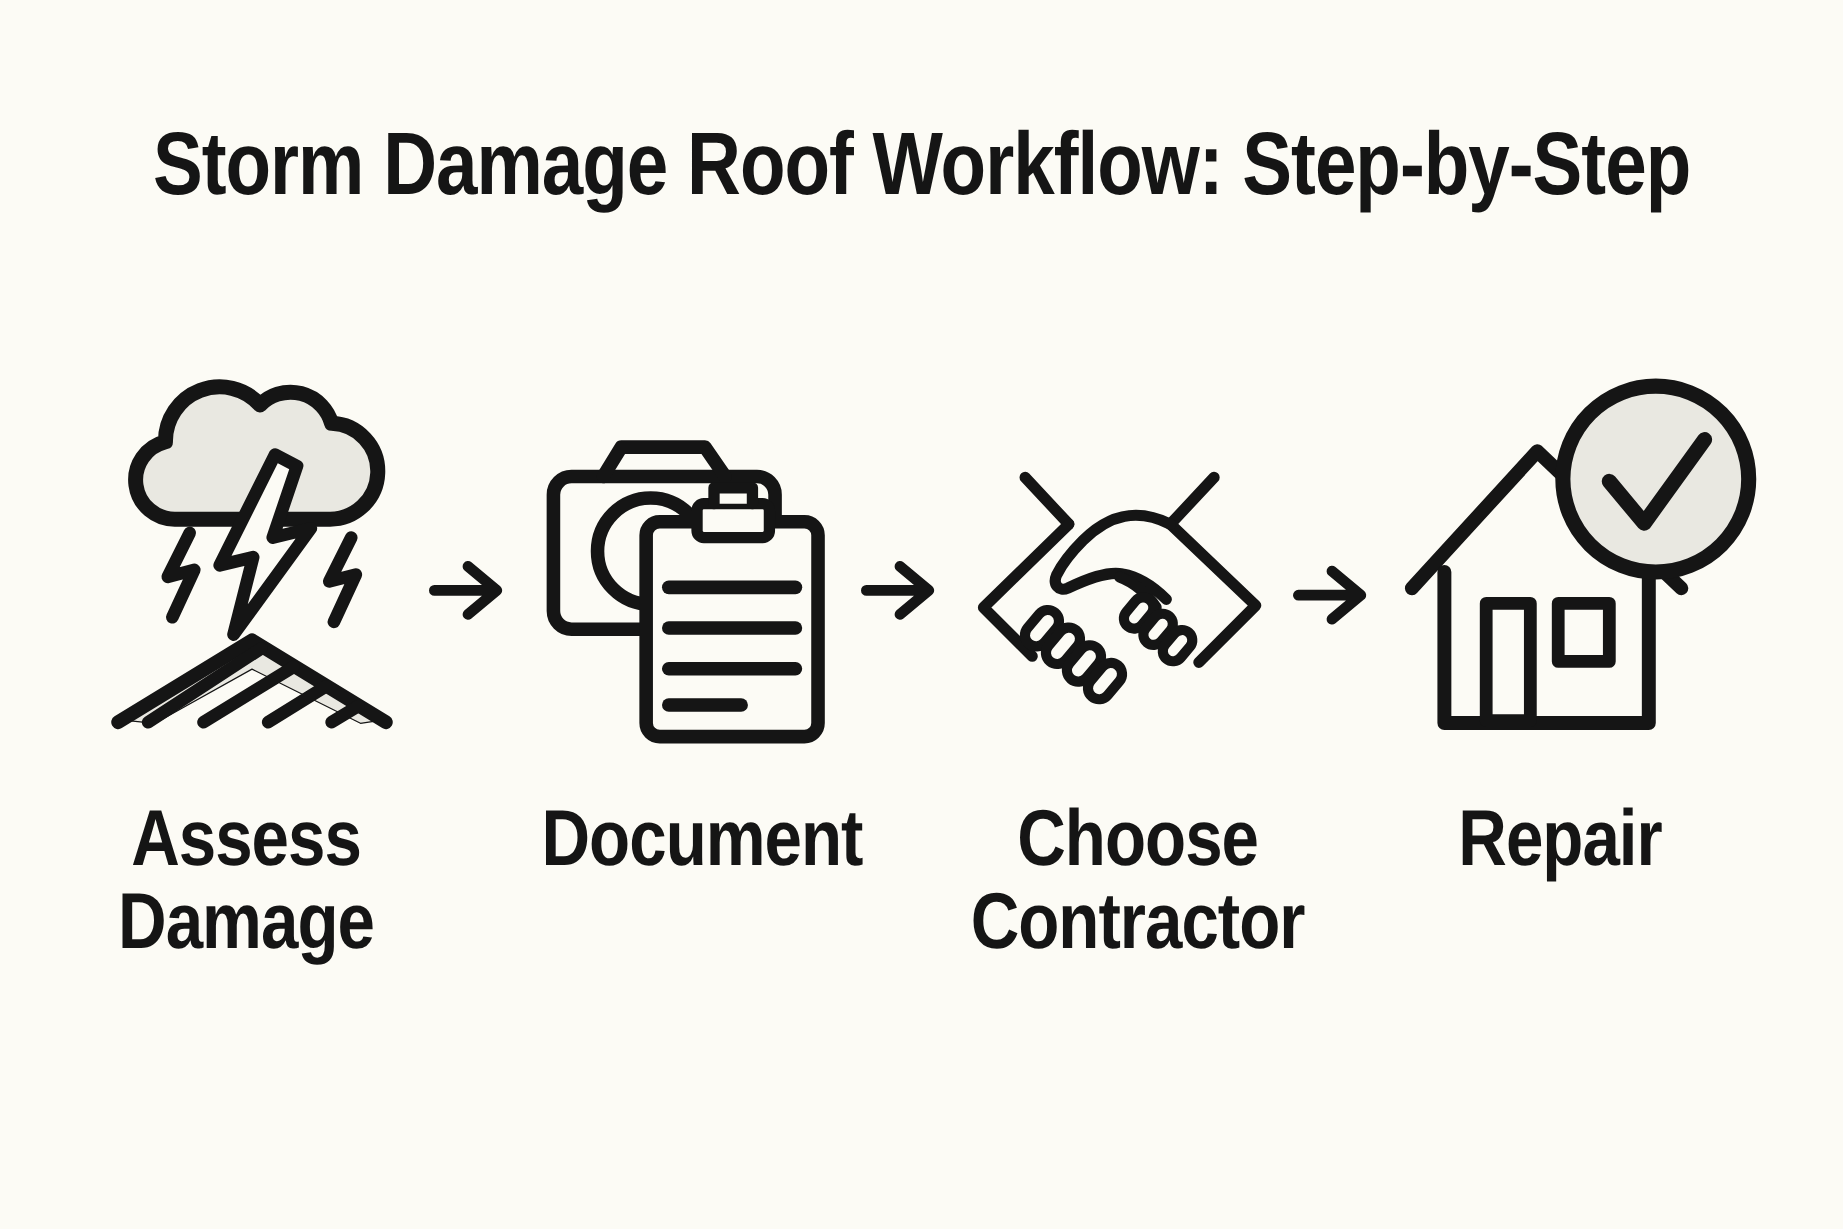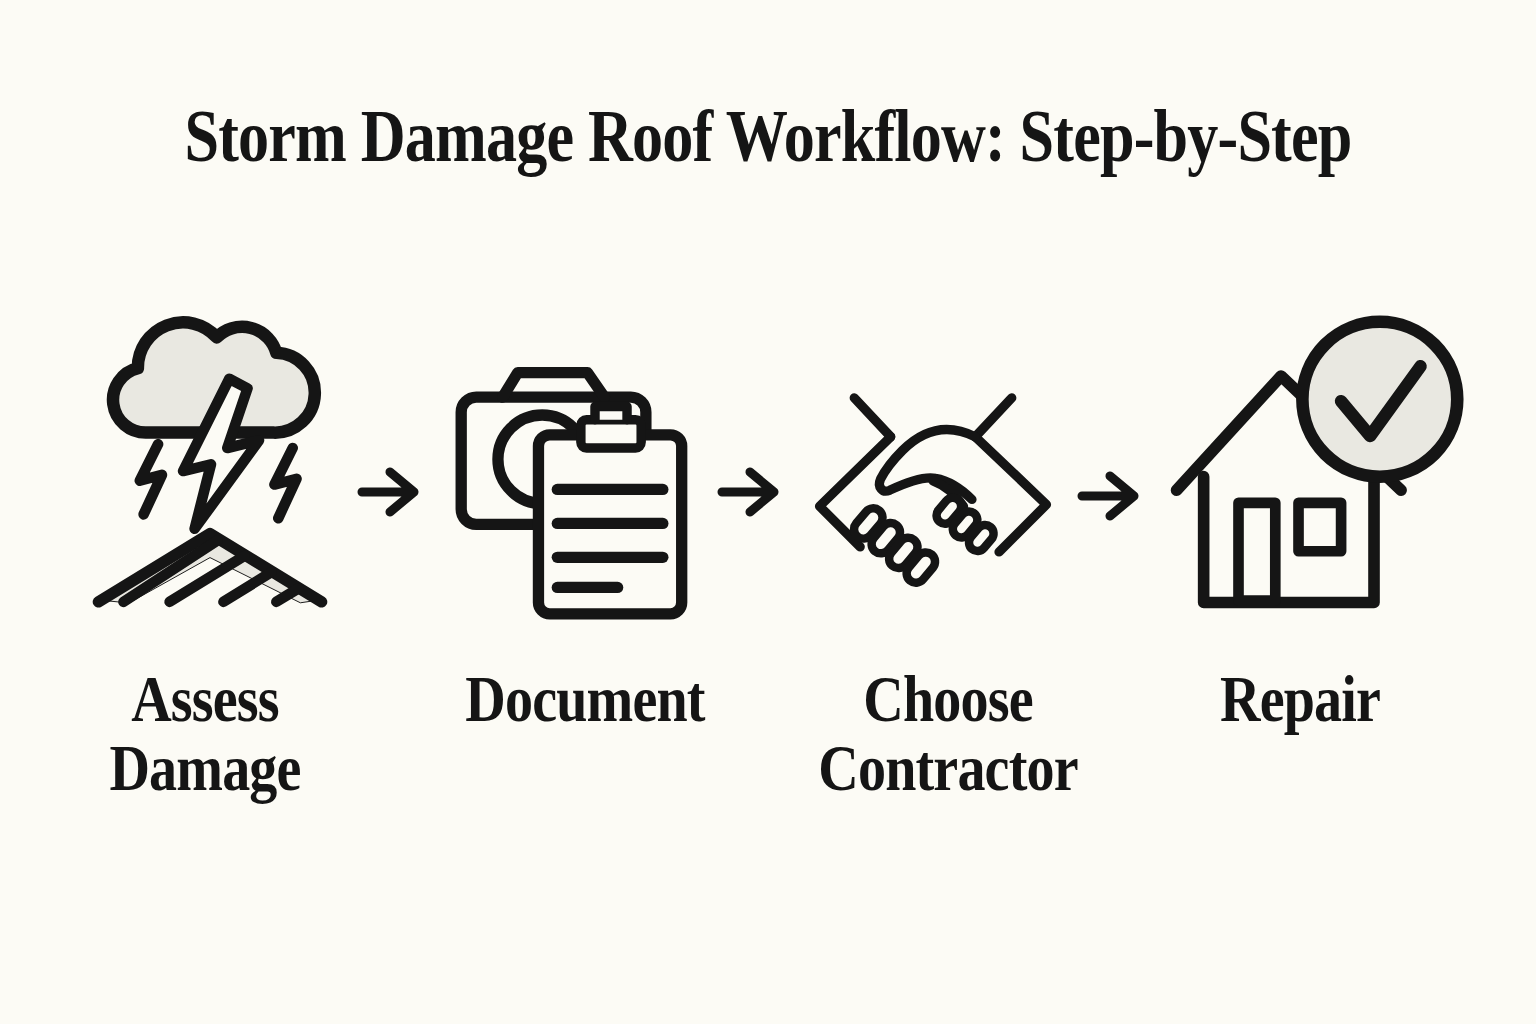--- a/index.html
+++ b/index.html
@@ -9,21 +9,21 @@
   }
   *{margin:0;padding:0;box-sizing:border-box;}
   html,body{width:1536px;height:1024px;}
   body{
     background:var(--bg);
     color:var(--ink);
     font-family:"Liberation Sans", sans-serif;
     position:relative;
     overflow:hidden;
   }
-  .stage{position:absolute;inset:0;font-family:Liberation Serif, serif;}
+  .stage{position:absolute;inset:0;}
   .title{
     position:absolute;
     top:94px;left:0;width:100%;
     text-align:center;
     font-size:74px;
     font-weight:bold;
     letter-spacing:-1px;
     transform:scaleX(0.84);
     transform-origin:center top;
     white-space:nowrap;

